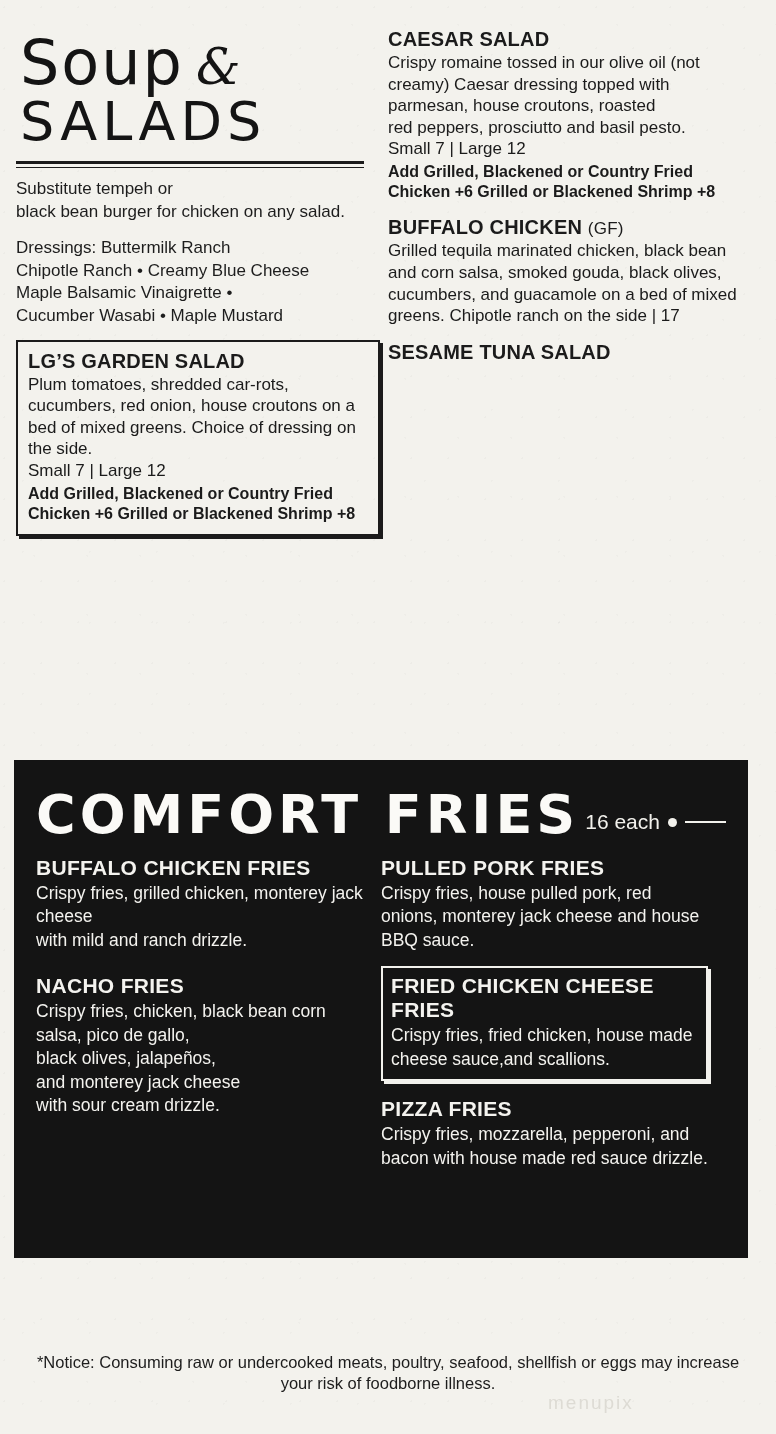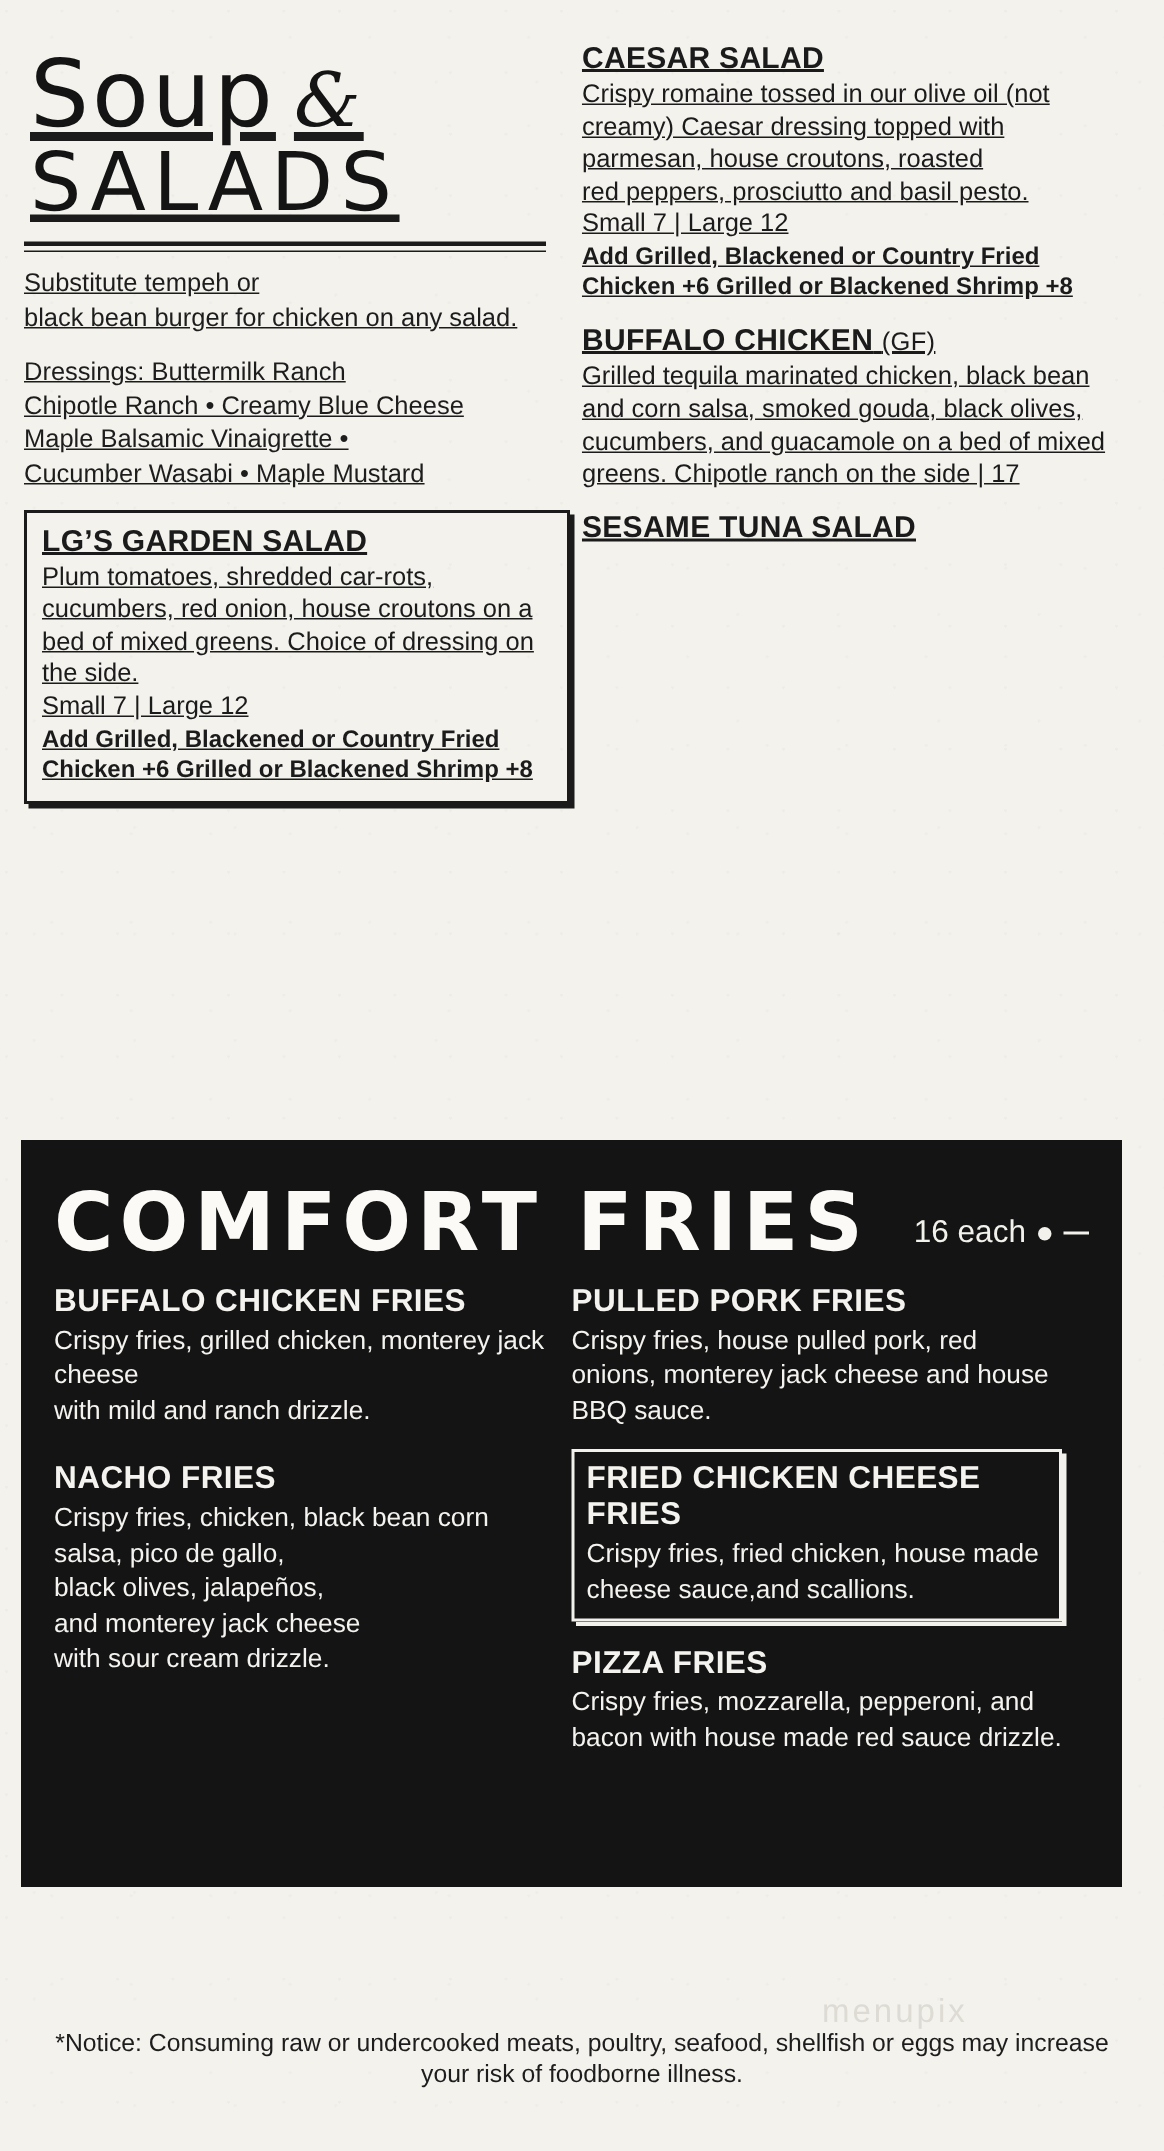--- a/index.html
+++ b/index.html
@@ -18,21 +18,20 @@
   .page {
     position: relative;
     width: 776px;
     height: 1434px;
     background:
       radial-gradient(circle at 12% 18%, rgba(0,0,0,0.025) 0 1px, transparent 1px),
       radial-gradient(circle at 65% 42%, rgba(0,0,0,0.02) 0 1px, transparent 1px),
       radial-gradient(circle at 34% 77%, rgba(0,0,0,0.02) 0 1px, transparent 1px),
       #f3f2ed;
     background-size: 37px 41px, 53px 59px, 67px 71px, auto;
-    text-decoration: underline;
   }
 
   
   .top {
     display: flex;
     padding: 28px 30px 0 16px;
     box-sizing: border-box;
   }
   .col-left {
     width: 374px;
@@ -129,21 +128,21 @@
     width: 734px;
     height: 498px;
     background: #141414;
     color: #f4f3ef;
     box-sizing: border-box;
     padding: 28px 22px 18px 22px;
   }
   .fries-head {
     display: flex;
     align-items: center;
-    gap: 30px;
+    gap: 6px;
     margin-bottom: 14px;
   }
   .fries-title {
     font-family: "DejaVu Sans", sans-serif;
     font-size: 54px;
     letter-spacing: 4px;
     line-height: 1;
     font-weight: bold;
     color: #fbfaf7;
   }
@@ -191,22 +190,22 @@
     box-shadow: 3px 3px 0 0 #f2f1ec;
     padding: 6px 8px 8px 8px;
     margin: 4px 0 16px 0;
     box-sizing: border-box;
   }
 
   
   .watermark {
     position: absolute;
     left: 548px;
-    top: 1328px;
-    font-size: 22px;
+    top: 1392px;
+    font-size: 19px;
     letter-spacing: 2px;
     color: #dddbd4;
   }
   .notice {
     position: absolute;
     left: 0; right: 0;
     top: 1352px;
     text-align: center;
     font-size: 16.5px;
     line-height: 1.3;

